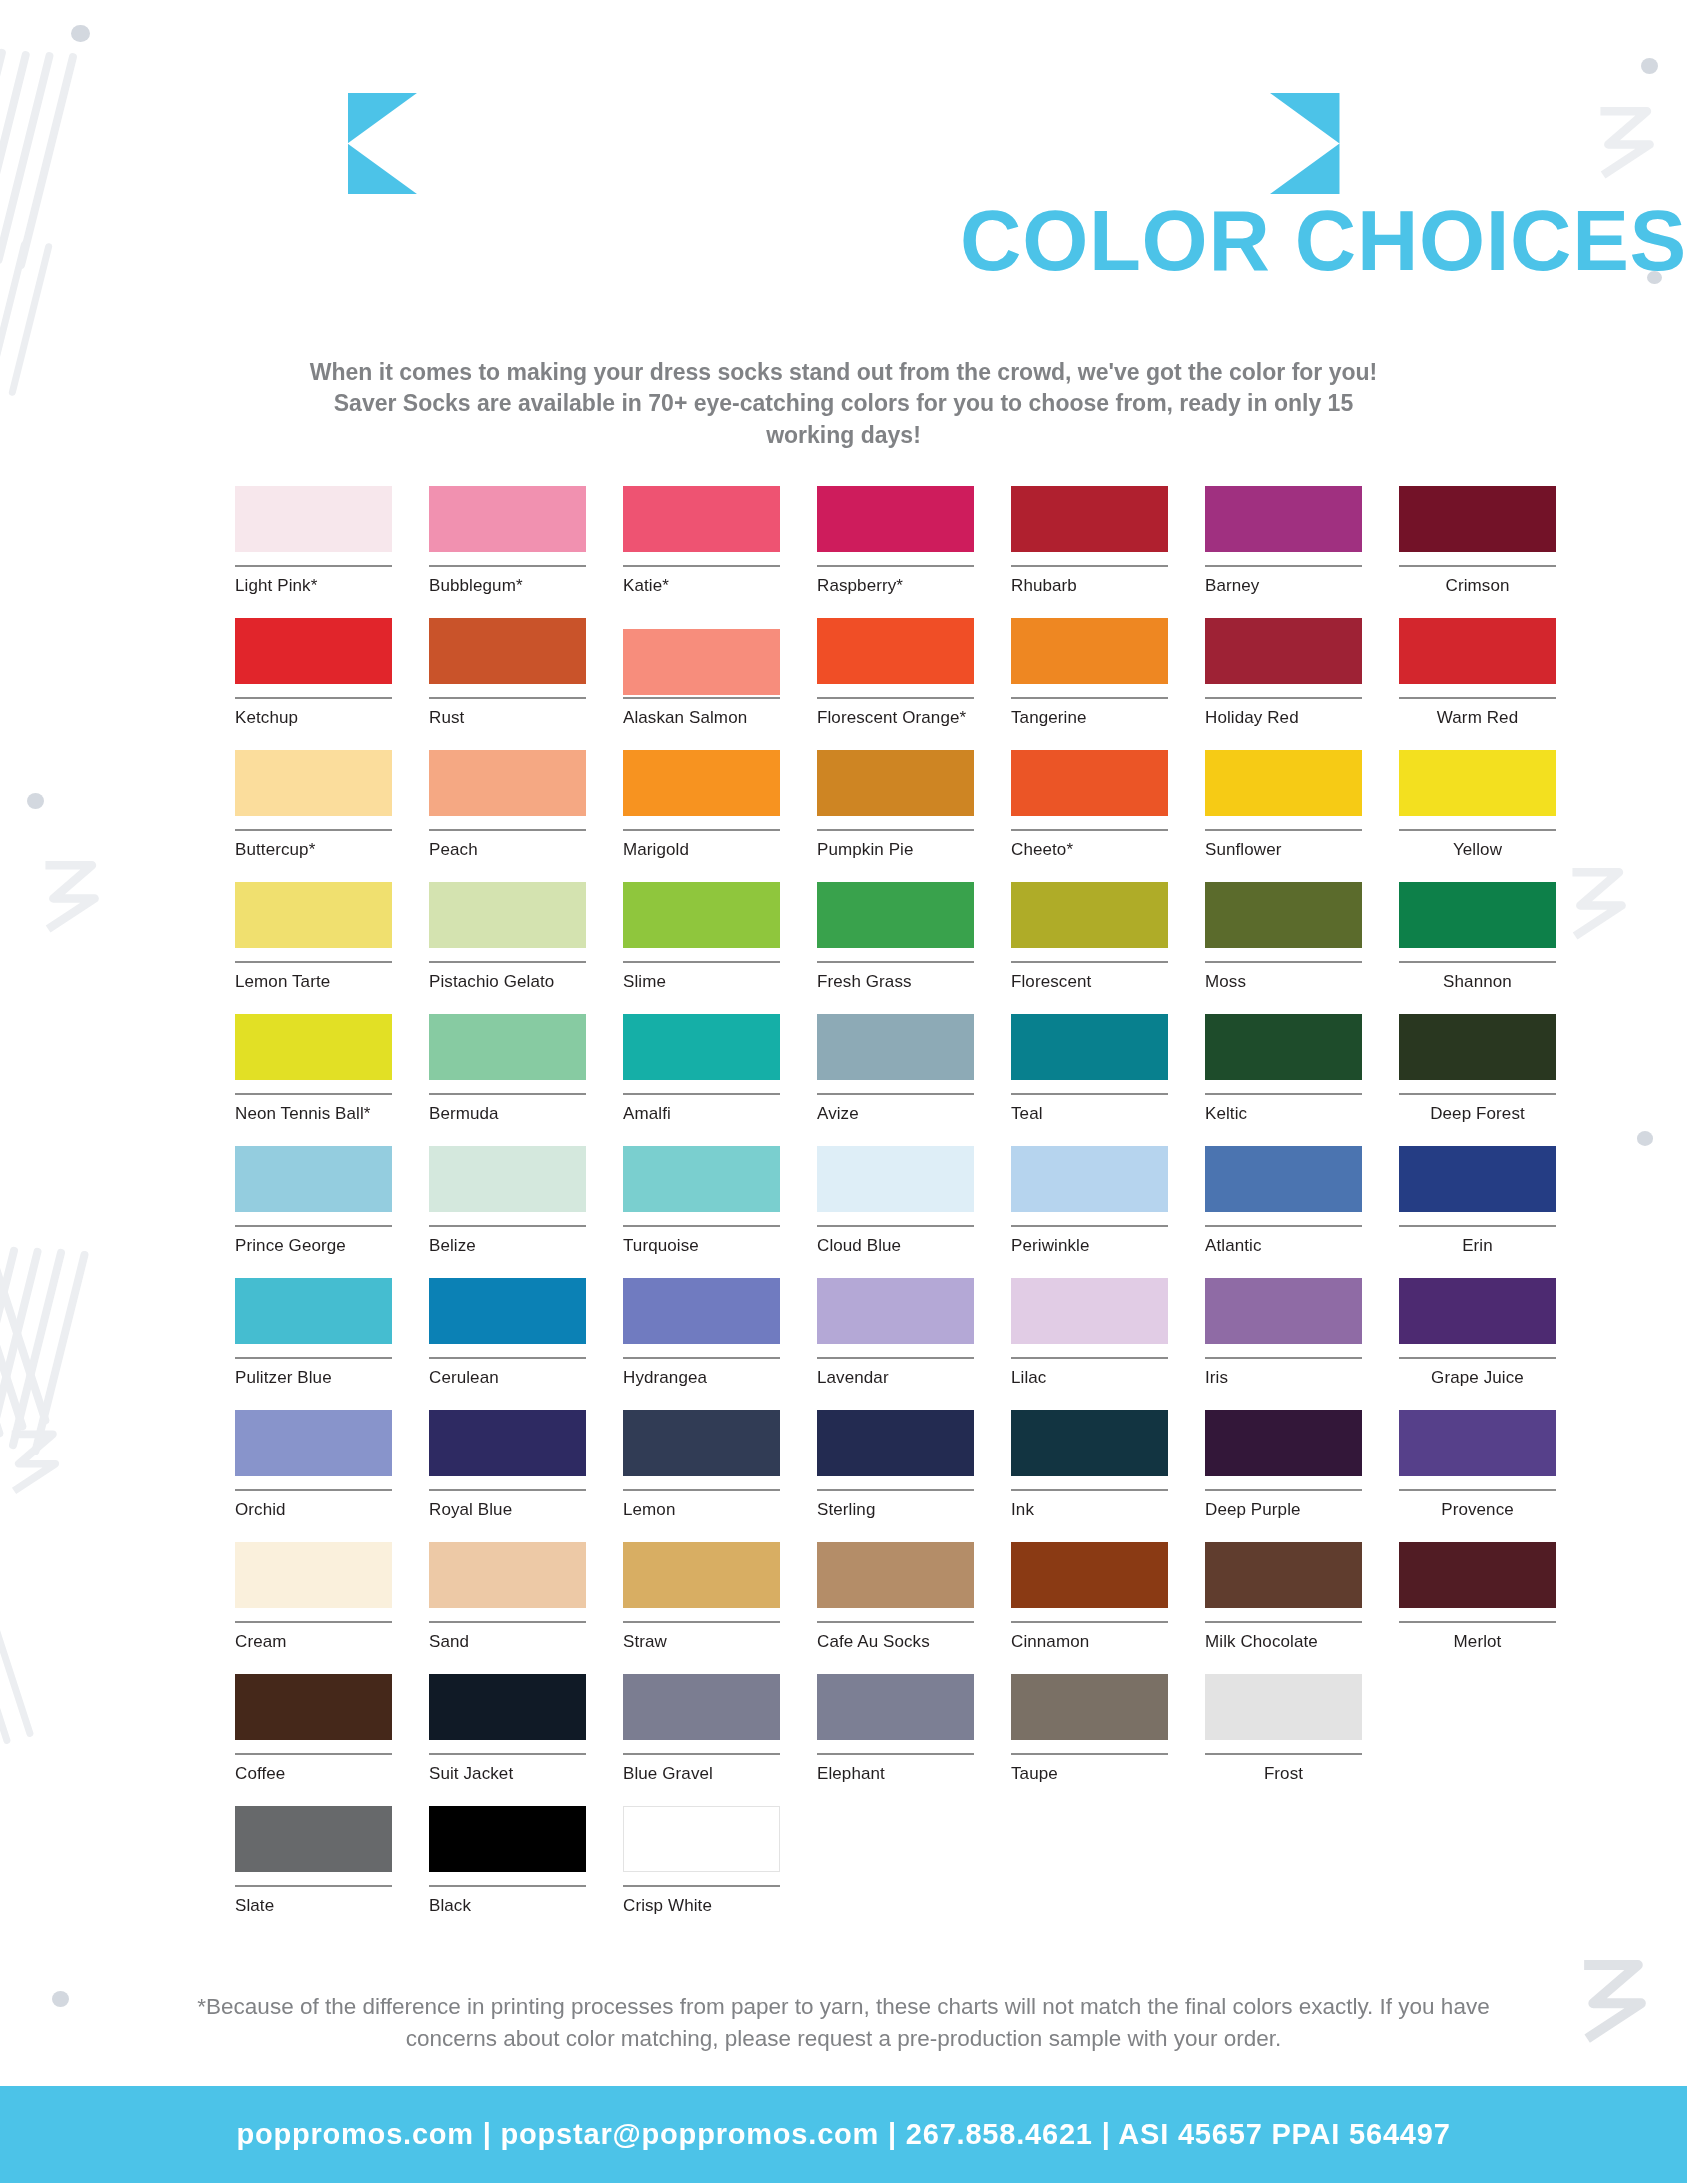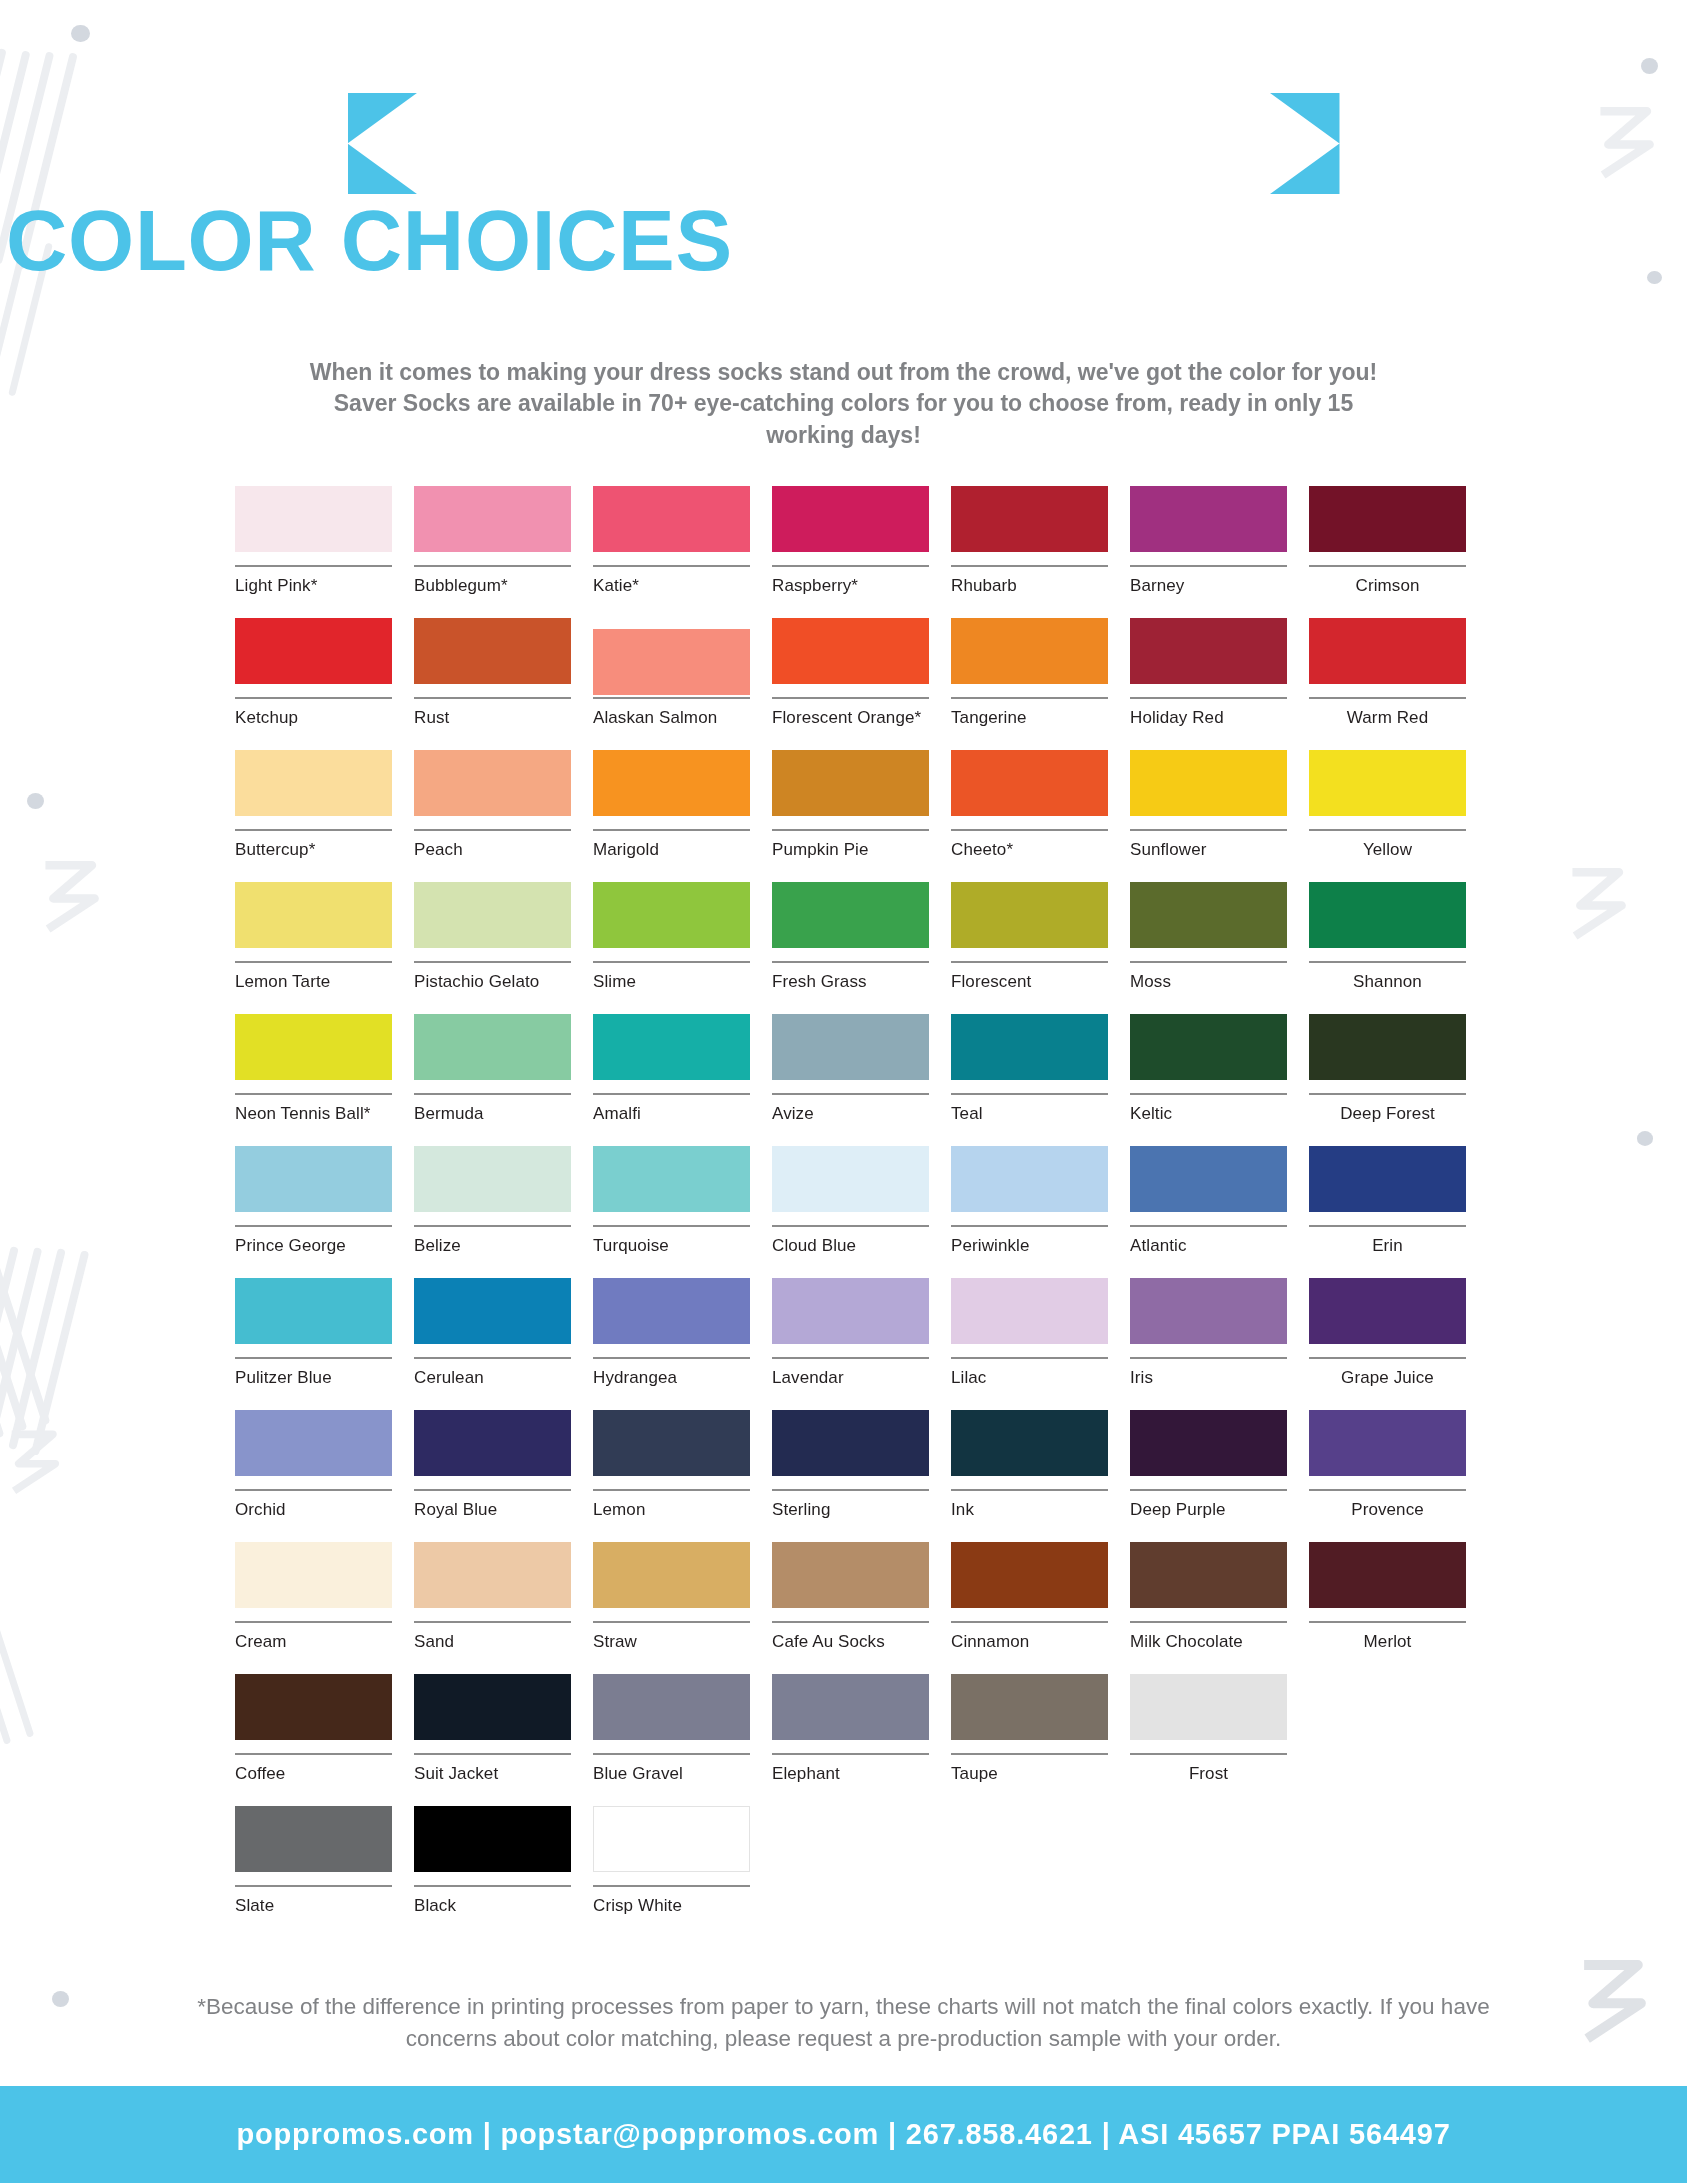--- a/index.html
+++ b/index.html
@@ -68,21 +68,21 @@
     line-height: 1;
     white-space: nowrap;
   }
 
   
   .main-title {
     position: absolute;
     top: 198px;
     left: 6px;
     right: 0;
-    text-align: left;
+    text-align: right;
     font-size: 85px;
     font-weight: 700;
     letter-spacing: 0.7px;
     color: #4cc3e8;
     line-height: 1;
   }
 
   
   .intro {
     position: absolute;
@@ -100,20 +100,21 @@
   
   .grid {
     position: absolute;
     top: 486px;
     left: 235px;
     width: 1257px;
   }
   .grid-row {
     display: flex;
     height: 132px;
+    gap: 15px;
   }
   .cell {
     width: 157px;
     margin-right: 22px;
     position: relative;
     display: flex;
     flex-direction: column;
     justify-content: flex-start;
   }
   .cell:last-child { margin-right: 0; align-items: center; }

